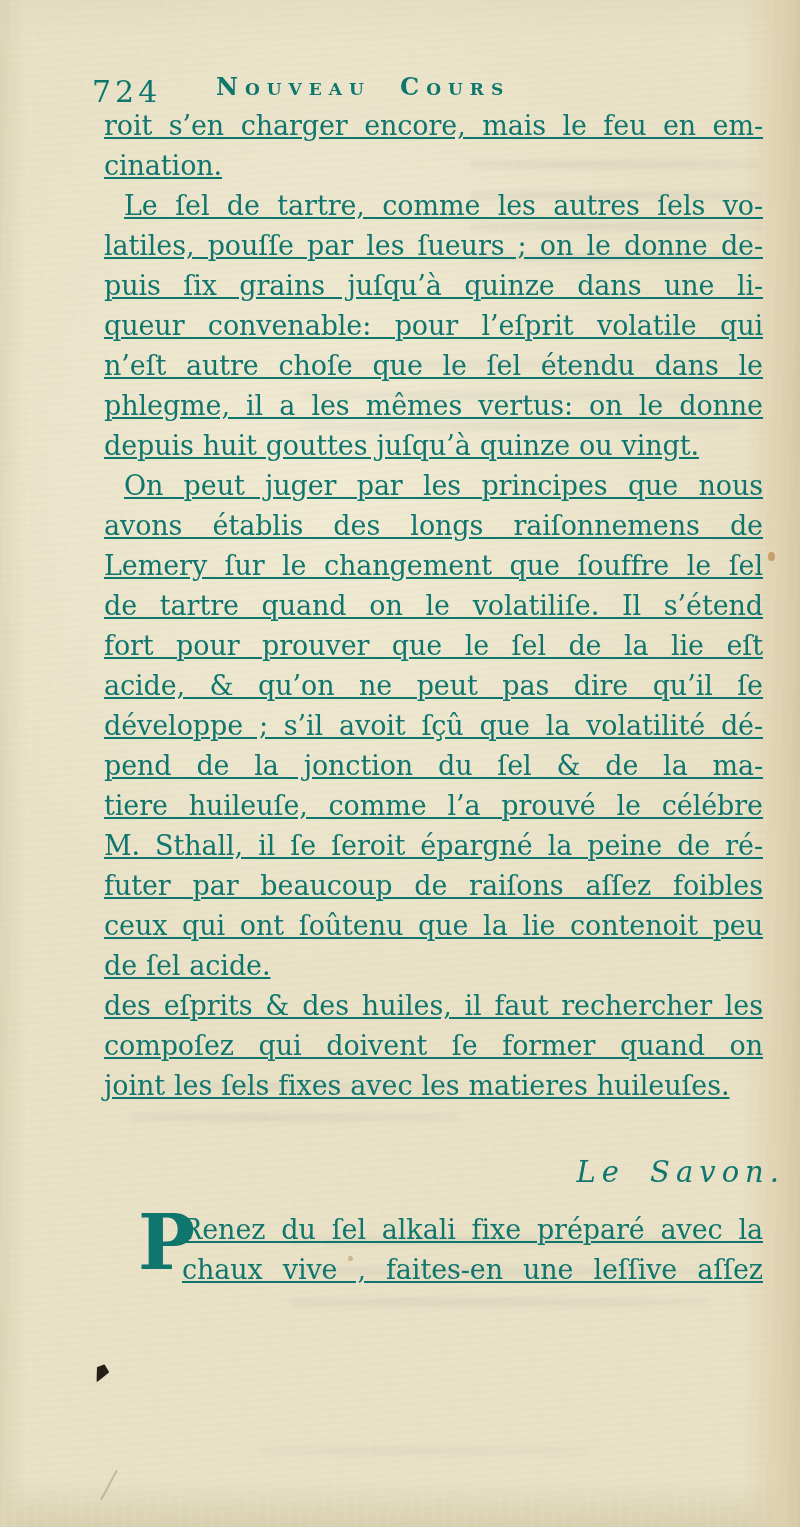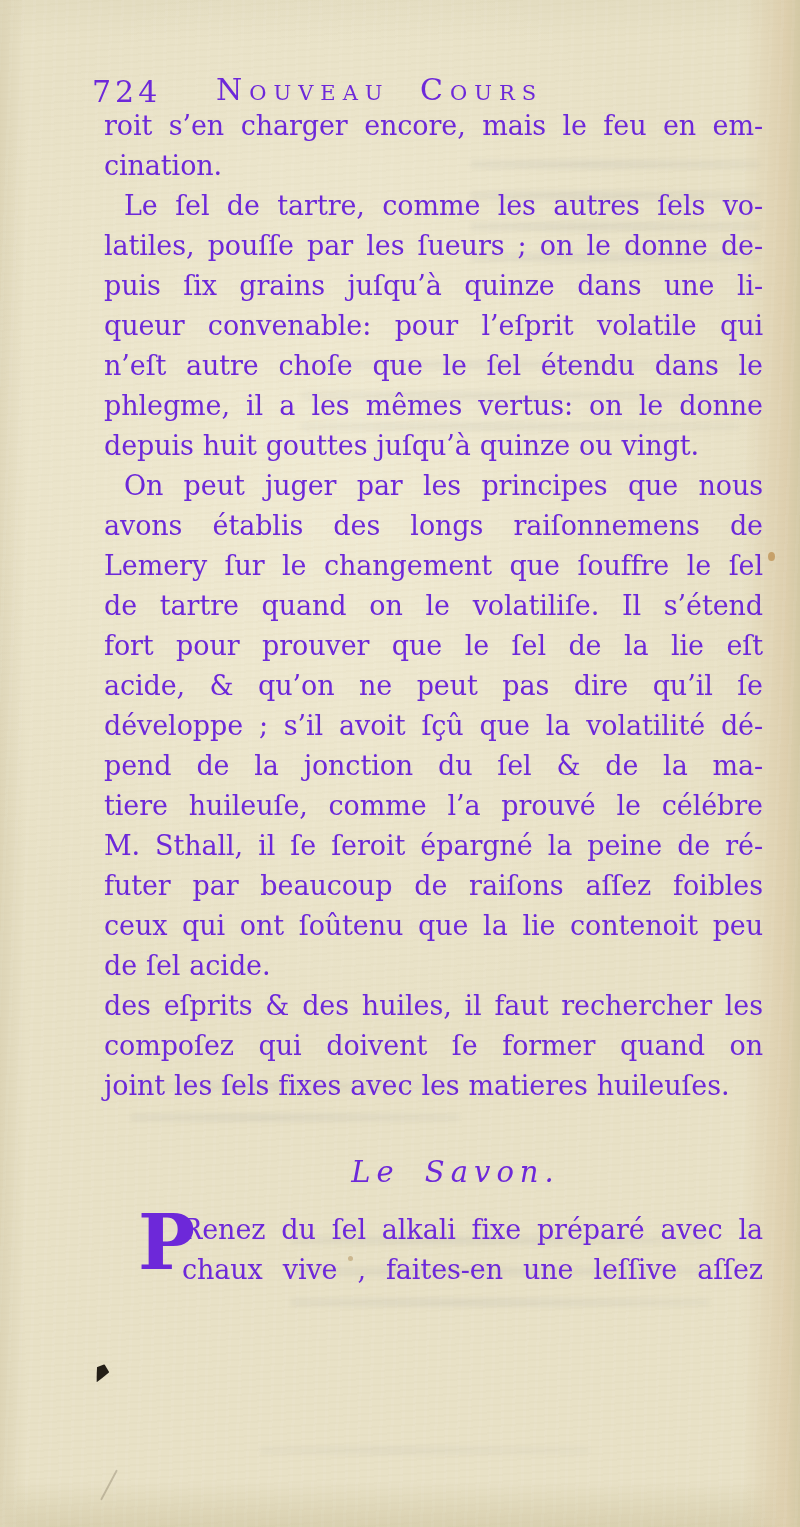--- a/index.html
+++ b/index.html
@@ -27,42 +27,42 @@
   }
   
   .ghost{position:absolute;filter:blur(2px);opacity:.6;}
   .ghost i{
     display:block;height:9px;margin-bottom:22px;
     background:linear-gradient(90deg, rgba(116,120,130,.10), rgba(116,120,130,.16) 40%, rgba(116,120,130,.08));
     border-radius:4px;
   }
   .speck{position:absolute;border-radius:50%;}
 
-  .ink{color:#6d28d9;}
+  .ink{color:#0f766e;}
   
   .pagenum{
     position:absolute;left:92px;top:74px;font-size:30px;letter-spacing:4px;
   }
   .runtitle{
-    position:absolute;left:216px;top:72px;font-size:30px;
-    font-variant-caps:small-caps;letter-spacing:7px;word-spacing:14px;
+    position:absolute;left:216px;top:72px;font-size:24px;
+    font-variant-caps:small-caps;letter-spacing:7px;word-spacing:14px;font-weight:bold;
   }
   
   .bodytext{
     position:absolute;left:104px;top:106px;width:659px;
     font-size:27px;line-height:40px;letter-spacing:-0.1px;word-spacing:0.5px;
   }
-  .line{text-align:justify;text-align-last:justify;white-space:normal;}
+  .line{text-align:justify;text-align-last:justify;white-space:normal;text-decoration:underline;}
   .line.last{text-align-last:left;}
   .line.indent{padding-left:20px;}
   
   .heading{
     margin-top:46px;height:40px;line-height:40px;
     font-style:italic;font-size:29px;letter-spacing:6px;word-spacing:10px;
-    text-align:center;transform:translateX(22px);
+    text-align:right;transform:translateX(22px);
   }
   
   .recipe{position:relative;margin-top:18px;}
   .dropcap{
     position:absolute;left:34px;top:2px;
     font-size:76px;line-height:62px;font-weight:bold;letter-spacing:0;
   }
   .recipe .line{margin-left:78px;}
   .inkmark{
     position:absolute;left:96px;top:1364px;width:13px;height:19px;

